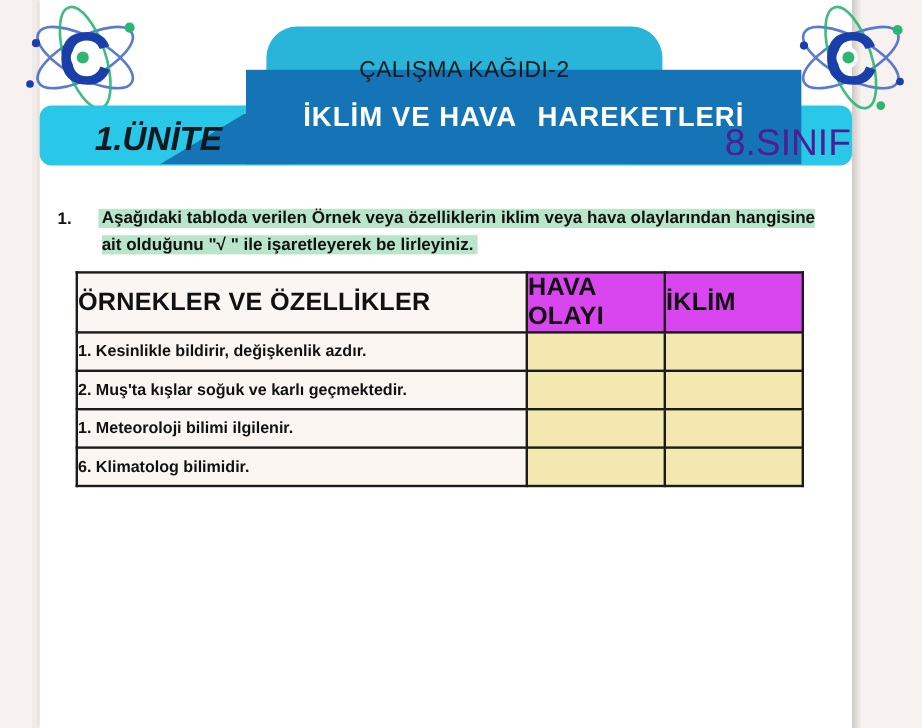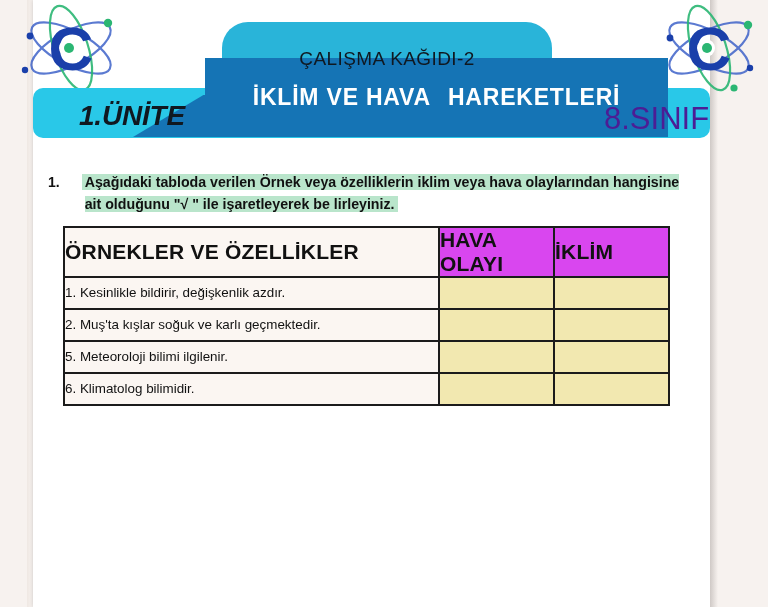--- a/index.html
+++ b/index.html
@@ -213,21 +213,21 @@
     letter-spacing: 0.2px;
     font-family: "Liberation Sans", sans-serif;
   }
   .th-desc { background: #fbf6f2; }
   .th-ans  { background: #d946ef; }
 
   .cell-desc {
     background: #fbf6f2;
     padding: 6px 9px 6px 10px;
     font-size: 13.4px;
-    font-weight: normal;
+    font-weight: bold;
     color: #111111;
     line-height: 1.45;
     font-family: "Liberation Sans", sans-serif;
   }
   .cell-ans { background: #f2e8b0; }
 
   .r1 { height: 32px; }
   .r2 { height: 58px; }
 </style>
 </head>
@@ -322,21 +322,21 @@
         <td class="cell-desc">1. Kesinlikle bildirir, değişkenlik azdır.</td>
         <td class="cell-ans"></td>
         <td class="cell-ans"></td>
       </tr>
       <tr class="r1">
         <td class="cell-desc">2. Muş'ta kışlar soğuk ve karlı geçmektedir.</td>
         <td class="cell-ans"></td>
         <td class="cell-ans"></td>
       </tr>
       <tr class="r1">
-        <td class="cell-desc">5. Meteoroloji bilimi ilgilenir.</td>
+        <td class="cell-desc">1. Meteoroloji bilimi ilgilenir.</td>
         <td class="cell-ans"></td>
         <td class="cell-ans"></td>
       </tr>
       <tr class="r1">
         <td class="cell-desc">6. Klimatolog bilimidir.</td>
         <td class="cell-ans"></td>
         <td class="cell-ans"></td>
       </tr>
     </tbody>
   </table>

